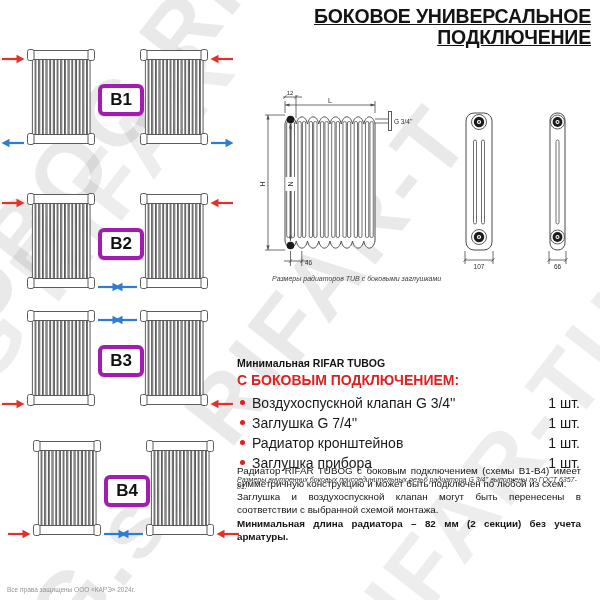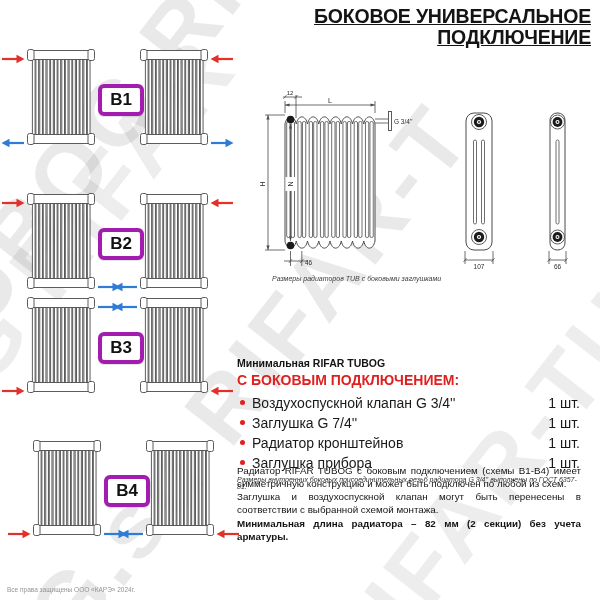--- a/index.html
+++ b/index.html
@@ -11,21 +11,21 @@
       transform-origin:0 0;z-index:0;pointer-events:none;}
   .wm1{left:-120px;top:330px;}
   .wm2{left:-40px;top:660px;}
   .wm3{left:300px;top:640px;color:rgba(0,0,0,0.07);}
   .wm4{left:-250px;top:560px;color:rgba(0,0,0,0.07);}
   
   .title{position:absolute;top:6px;right:9px;text-align:right;z-index:2;
          font-weight:bold;font-size:19.5px;line-height:21px;color:#141414;letter-spacing:-0.2px;text-decoration:underline;}
   
   .scheme-row{position:absolute;left:0;width:235px;height:98px;z-index:2;}
-  .row-b1{top:48px;} .row-b2{top:192px;} .row-b3{top:296px;} .row-b4{top:439px;margin-left:6px;}
+  .row-b1{top:48px;} .row-b2{top:192px;} .row-b3{top:309px;} .row-b4{top:439px;margin-left:6px;}
   .rad{position:absolute;top:0;width:68px;height:98px;}
   .rad-left{left:27px;} .rad-right{left:140px;}
   .arrow{position:absolute;width:24px;height:10px;}
   .arr-tl{left:-26px;top:2px;} .arr-tr{left:70px;top:2px;}
   .arr-bl{left:-26px;top:86px;} .arr-br{left:70px;top:86px;}
   .scheme-label{position:absolute;left:98px;top:36px;width:38px;height:24px;
       background:#fff;border:4px solid #a21caf;border-radius:6px;
       box-shadow:0 1px 1px rgba(0,0,0,0.12);
       display:flex;align-items:center;justify-content:center;
       font-weight:bold;font-size:17px;color:#111;}

